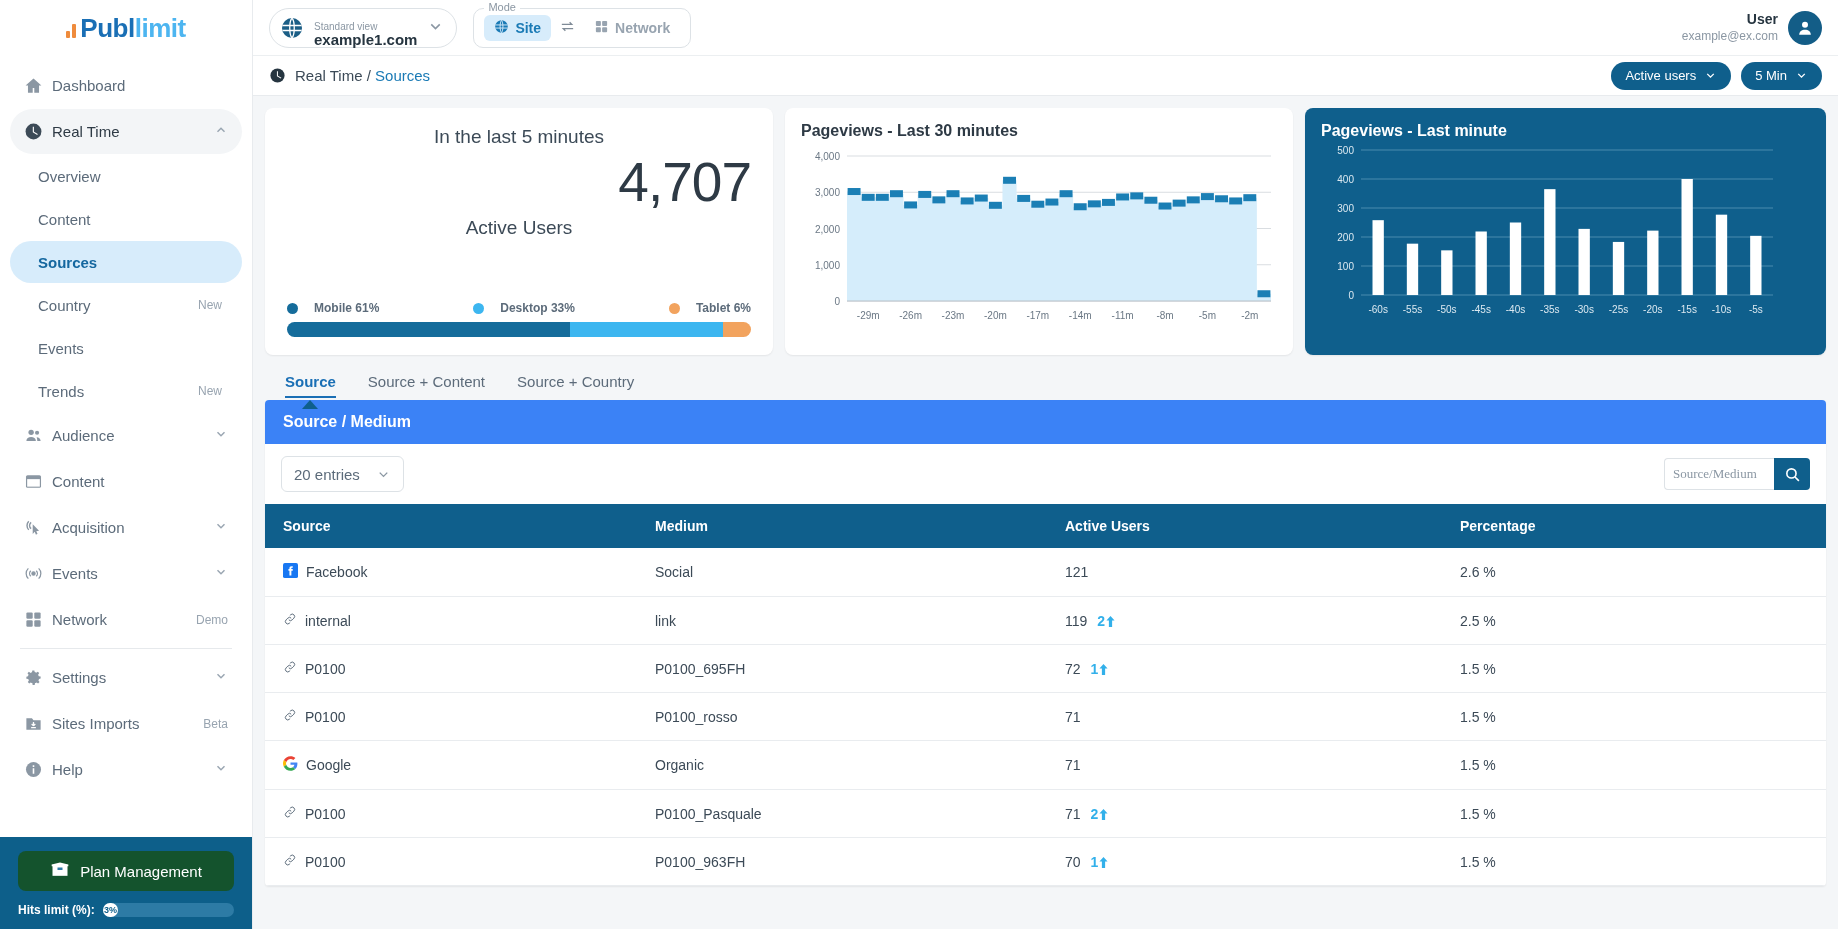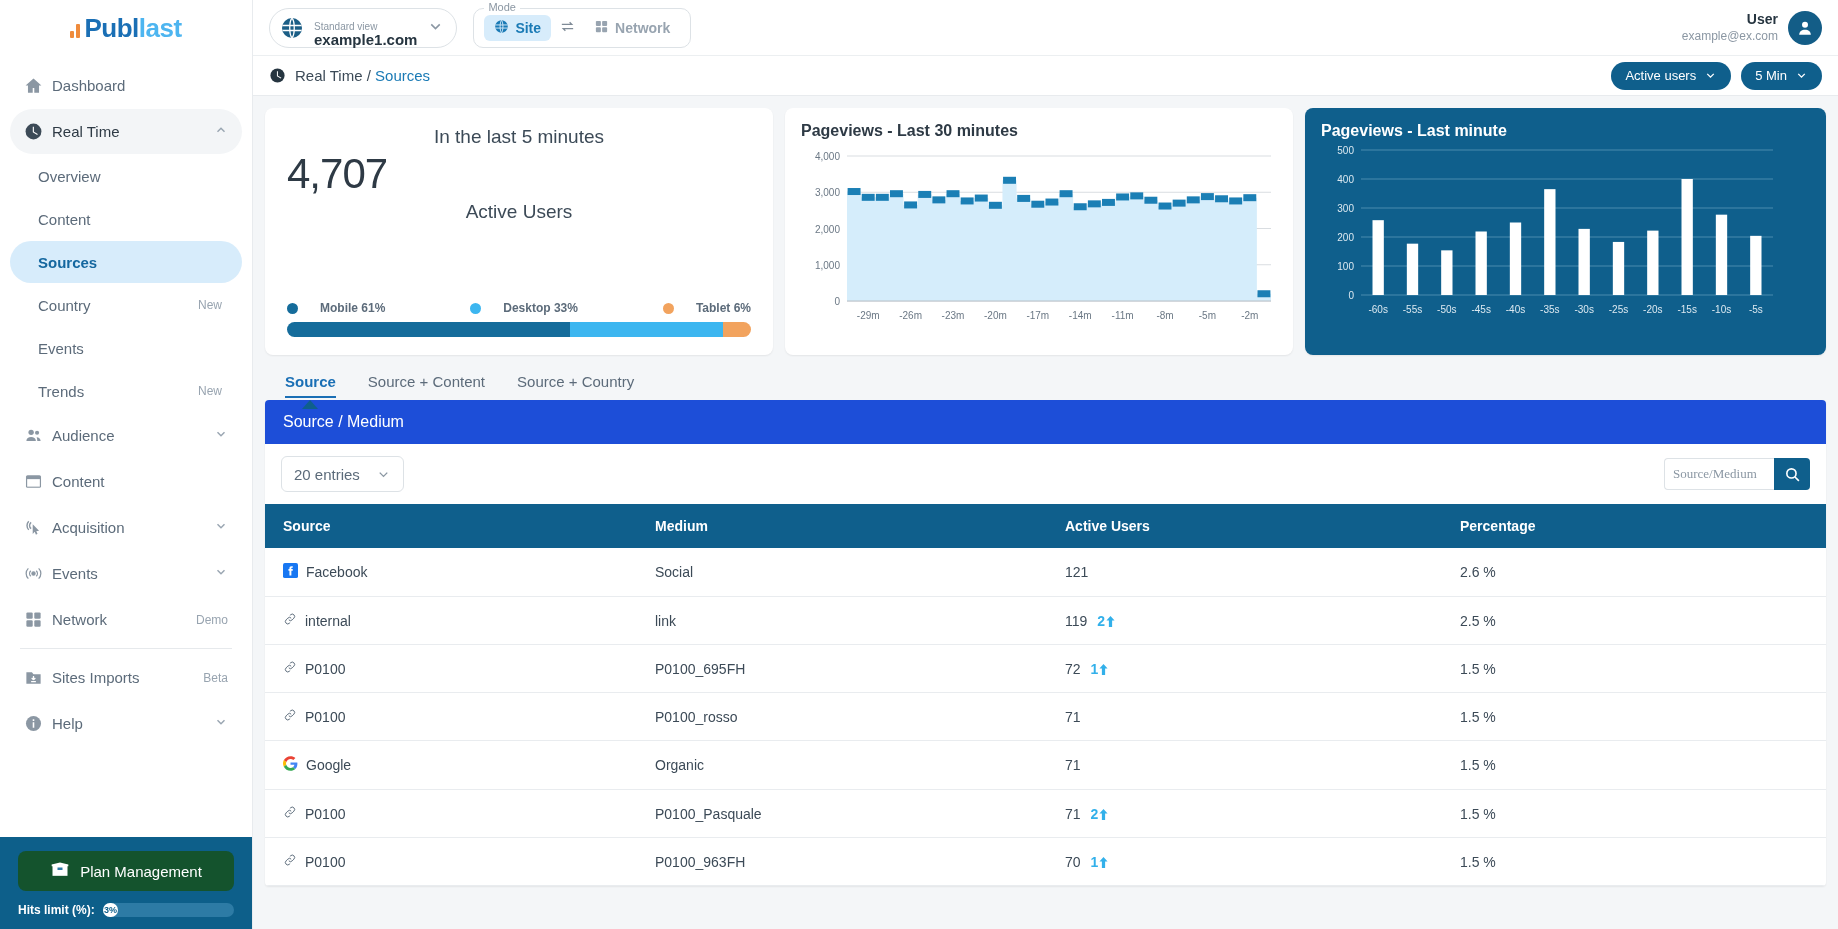--- a/index.html
+++ b/index.html
@@ -124,24 +124,24 @@
     height: 28px; padding: 0 14px; font-size: 13px; font-family: inherit;
     display: flex; align-items: center; gap: 8px; cursor: pointer;
   }
 
   .content { flex: 1; padding: 12px 12px 0 12px; overflow: hidden; }
 
   .cards { display: flex; gap: 12px; height: 247px; }
   .card { background: #fff; border-radius: 8px; box-shadow: 0 1px 2px rgba(0,0,0,.07); }
   .card-a { width: 508px; padding: 18px 22px; display: flex; flex-direction: column; }
   .card-a .ttl { text-align: center; font-size: 19px; color: #3c4a57; }
-  .card-a .big-num { text-align: left; font-size: 42px; font-weight: 300; color: #2e3a45; line-height: 1.25; letter-spacing: -1px; }
+  .card-a .big-num { text-align: right; font-size: 55px; font-weight: 300; color: #2e3a45; line-height: 1.25; letter-spacing: -1px; }
   .card-a .sub { text-align: center; font-size: 19px; color: #3c4a57; margin-bottom: auto; }
   .legend-row { display: flex; justify-content: space-between; margin-top: 14px; margin-bottom: 7px; }
-  .legend-it { display: flex; align-items: center; gap: 22px; font-size: 12px; font-weight: bold; color: #5c6b7a; }
+  .legend-it { display: flex; align-items: center; gap: 16px; font-size: 12px; font-weight: bold; color: #5c6b7a; }
   .dot { width: 11px; height: 11px; border-radius: 50%; }
   .stack { display: flex; height: 15px; border-radius: 8px; overflow: hidden; }
 
   .card-b { width: 508px; padding: 14px 16px 8px 16px; }
   .card-b .ttl { font-size: 16px; font-weight: bold; color: #2e3a45; margin-bottom: 6px; }
   .card-c { flex:1; background: #0f5f8c; padding: 14px 16px 8px 16px; border-radius: 8px; }
   .card-c .ttl { font-size: 16px; font-weight: bold; color: #fff; margin-bottom: 0; }
 
   .chartbox { position: relative; height: 185px; }
   .chartbox svg { display: block; }
@@ -155,21 +155,21 @@
   .tab.sel:after {
     content: ""; position: absolute; left: 12px; right: 12px; bottom: 2px; height: 2px; background: #1a6fb5;
   }
   .tab.sel .caret {
     position: absolute; left: 50%; bottom: -9px; transform: translateX(-50%);
     width: 0; height: 0; border-left: 8px solid transparent; border-right: 8px solid transparent;
     border-bottom: 9px solid #0f5f8c;
   }
 
   .panel { background: #fff; border-radius: 4px; overflow: hidden; box-shadow: 0 1px 2px rgba(0,0,0,.07); }
-  .panel-head { background: #1d4ed8; color: #fff; font-size: 16px; font-weight: normal; padding: 13px 18px; }
+  .panel-head { background: #3b82f6; color: #fff; font-size: 16px; font-weight: bold; padding: 13px 18px; }
   .panel-tools { display: flex; align-items: center; padding: 12px 16px; }
   .entries {
     display: flex; align-items: center; justify-content: space-between; gap: 16px;
     border: 1px solid #dde2e6; border-radius: 6px; height: 36px; padding: 0 12px;
     font-size: 15px; color: #5c6b7a; cursor: pointer; min-width: 112px;
   }
   .searchwrap { margin-left: auto; display: flex; }
   .searchwrap input {
     border: 1px solid #dde2e6; border-right: none; border-radius: 4px 0 0 4px;
     height: 32px; width: 110px; padding: 0 8px; font-size: 13px; color: #5c6b7a;
@@ -198,21 +198,21 @@
 <div class="app">
 
   <div class="sidebar">
     <div class="logo-wrap">
       <div class="logo">
         <span class="bars">
             <i></i>
             <i></i>
           </span>
         <span class="t1">Publ</span>
-          <span class="t2">last</span>
+          <span class="t2">limit</span>
       </div>
     </div>
 
     <div class="nav">
 
       <div class="nav-item">
         <span class="ico">
           <svg width="19" height="19" viewBox="0 0 24 24" fill="currentColor">
               <path d="M12 3 2 12h3v9h6v-6h2v6h6v-9h3z"></path>
             </svg>
@@ -317,20 +317,33 @@
               <rect x="3" y="13" width="8" height="8" rx="1.5"></rect>
               <rect x="13" y="13" width="8" height="8" rx="1.5"></rect>
             </svg>
         </span>
         <span class="lbl">Network</span>
         <span class="tag">Demo</span>
       </div>
 
       <div class="divider"></div>
 
+      <div class="nav-item">
+        <span class="ico">
+          <svg width="19" height="19" viewBox="0 0 24 24" fill="currentColor">
+              <path d="M12 8.2a3.8 3.8 0 1 0 0 7.6 3.8 3.8 0 0 0 0-7.6zm9 5.1v-2.6l-2.4-.4a6.8 6.8 0 0 0-.8-1.9l1.4-2-1.8-1.8-2 1.4a6.8 6.8 0 0 0-1.9-.8L13.1 3h-2.6l-.4 2.4c-.7.2-1.3.4-1.9.8l-2-1.4-1.8 1.8 1.4 2c-.4.6-.6 1.2-.8 1.9L3 10.9v2.6l2.4.4c.2.7.4 1.3.8 1.9l-1.4 2 1.8 1.8 2-1.4c.6.4 1.2.6 1.9.8l.4 2.4h2.6l.4-2.4c.7-.2 1.3-.4 1.9-.8l2 1.4 1.8-1.8-1.4-2c.4-.6.6-1.2.8-1.9z"></path>
+            </svg>
+        </span>
+        <span class="lbl">Settings</span>
+        <span>
+          <svg class="chev" viewBox="0 0 24 24" fill="none" stroke="currentColor" stroke-width="2.5">
+              <path d="M6 9l6 6 6-6"></path>
+            </svg>
+        </span>
+      </div>
       <div class="nav-item">
         <span class="ico">
           <svg width="19" height="19" viewBox="0 0 24 24" fill="currentColor">
               <path d="M3 5.5h7l2 2.5h9v12H3z"></path>
               <path d="M12 10v5m0 0-2.3-2.3M12 15l2.3-2.3M9 17.2h6" stroke="#fff" stroke-width="1.6" fill="none"></path>
             </svg>
         </span>
         <span class="lbl">Sites Imports</span>
         <span class="tag">Beta</span>
       </div>

